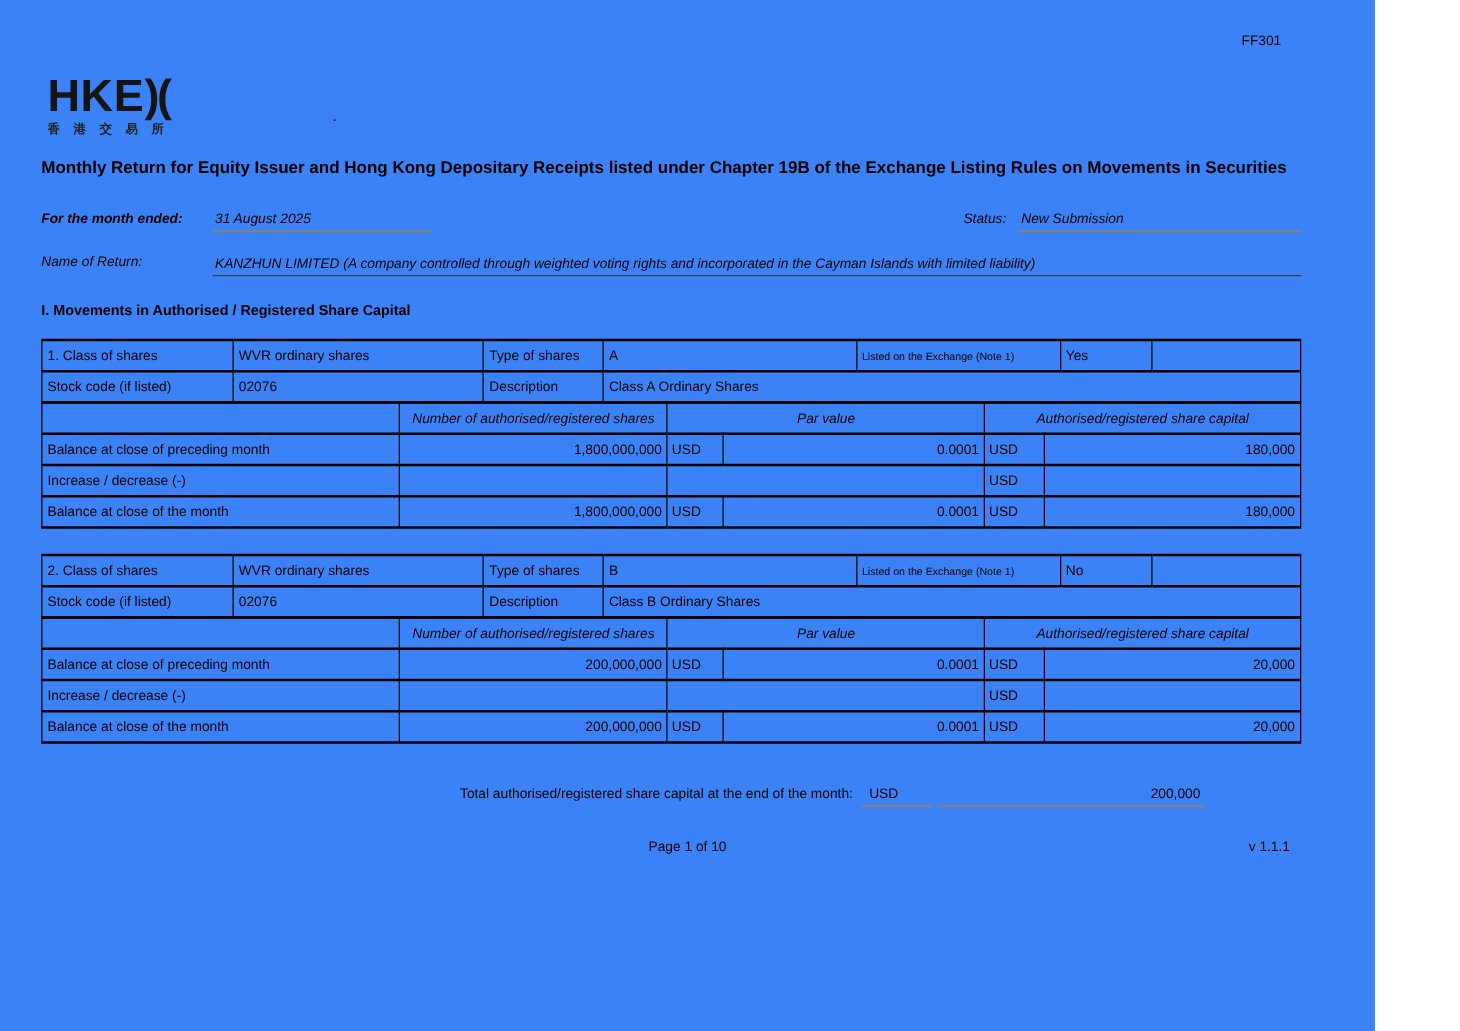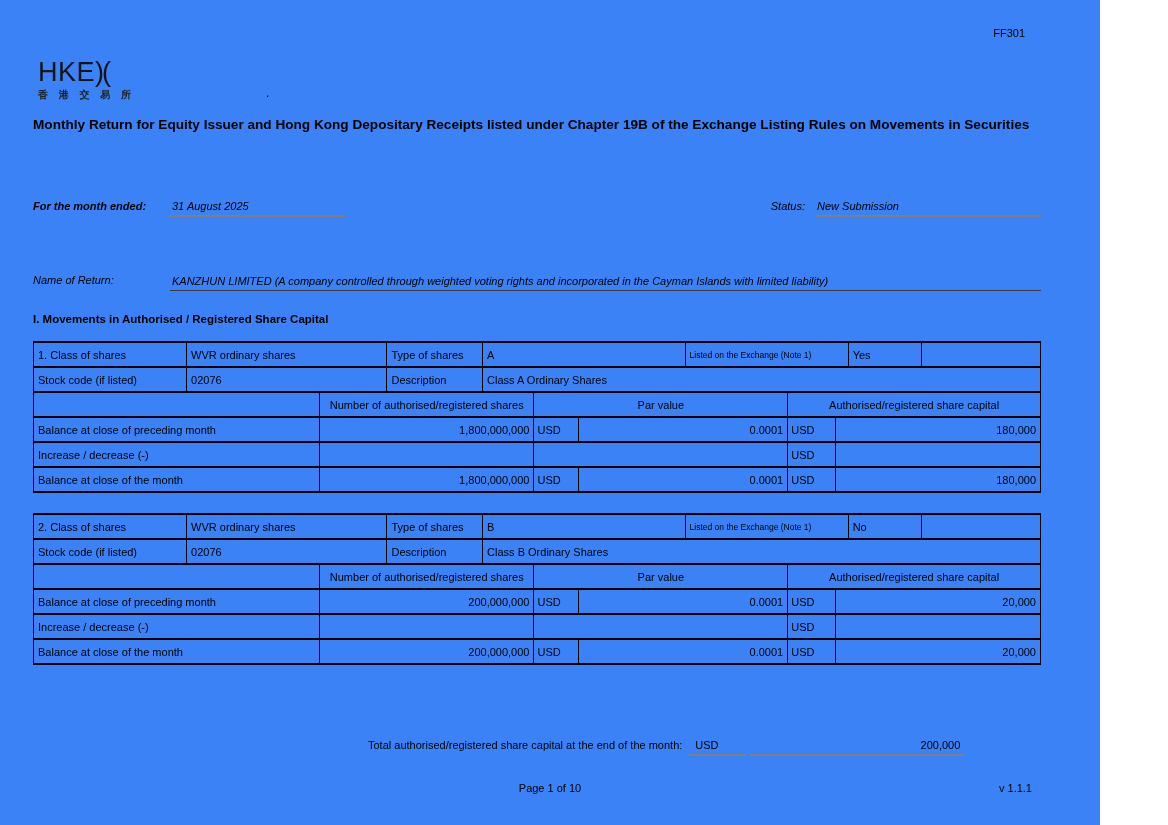--- a/index.html
+++ b/index.html
@@ -3,53 +3,53 @@
 <meta charset="utf-8">
 <style>
   html,body { margin:0; padding:0; background:#fff; }
   .page {
     position:relative; width:1100px; height:825px; background:#3b82f6;
     font-family:"Liberation Sans", sans-serif; font-size:11px; color:#000;
     overflow:hidden;
   }
   .form-code { text-align:right; padding:27px 75px 0 0; font-size:11px; }
   .logo { margin:20px 0 0 38px; line-height:1; }
-  .logo-text { font-size:27px; font-weight:normal; color:#141414; letter-spacing:0.5px; }
+  .logo-text { font-size:36px; font-weight:bold; color:#141414; letter-spacing:0.5px; }
   .logo-x { letter-spacing:-2px; }
   .logo-sub { font-size:10px; font-weight:600; color:#222; letter-spacing:4px; margin-top:4px; }
   .stray-dot { position:absolute; left:266px; top:86px; font-size:12px; }
   .title {
     margin:15px 59px 0 33px; font-size:13.6px; line-height:19px;
     font-weight:bold; text-align:justify; color:#000;
   }
   .row { display:flex; align-items:flex-end; margin-left:33px; margin-right:59px;font-style:italic; }
   .label { width:137px; flex:none; padding-bottom:5px; }
   .bold { font-weight:bold; }
-  .value-box { border-bottom:2px solid #808080; padding:0 4px 3px 2px; white-space:nowrap; overflow:hidden;margin-top:40px; }
+  .value-box { border-bottom:2px solid #808080; padding:0 4px 3px 2px; white-space:nowrap; overflow:hidden; }
   .w-month { width:169px; flex:none; }
   .w-status { width:220px; flex:none; }
   .month-row { margin-top:26px; }
   .spacer { flex:1; }
   .status-label { margin-right:10px; padding-bottom:5px; }
   .to-line { margin:22px 0 0 33px; }
   .issuer-row { margin-top:18px; }
   .issuer-row .value-box { flex:1; border-bottom:1.5px solid #3c3c3c; }
   .date-row { margin-top:12px; }
   .section-heading { margin:22px 0 0 33px; font-size:11.5px; font-weight:bold; }
   .share-block { margin:16px 59px 0 33px; }
   .share-block.second { margin-top:20px; }
   table { width:100%; border-collapse:collapse; table-layout:fixed; }
   td {
     border:1px solid #000; border-top-width:2px; border-bottom-width:2px;
     padding:3px 4px; height:17px; font-size:11px; vertical-align:middle;
     white-space:nowrap; overflow:hidden;
   }
   .move-table { margin-top:-2px; }
   .small-note { font-size:8.5px; }
-  .center { text-align:center; }
+  .center { text-align:center;font-style:italic; }
   .num { text-align:right; }
   .cur { padding-left:3px; }
   .total-row { display:flex; align-items:flex-end; margin:34px 59px 0 33px; }
   .total-label { margin-left:335px; padding-bottom:5px; padding-right:7px; white-space:nowrap; }
   .w-cur { width:47px; flex:none; padding-left:6px; }
   .w-amt { width:208px; flex:none; text-align:right; margin-left:4px; }
   .footer { position:relative; margin-top:26px; text-align:center; }
   .version { position:absolute; right:68px; top:0; }
 </style>
 </head>

